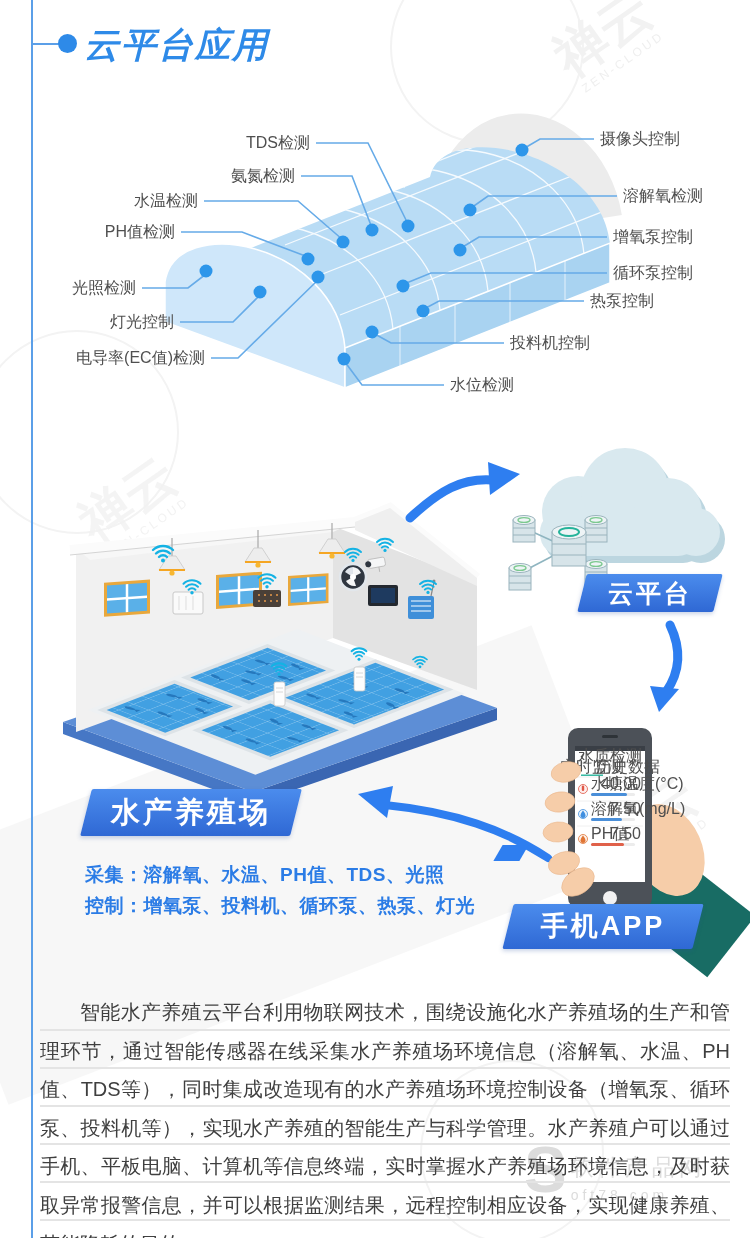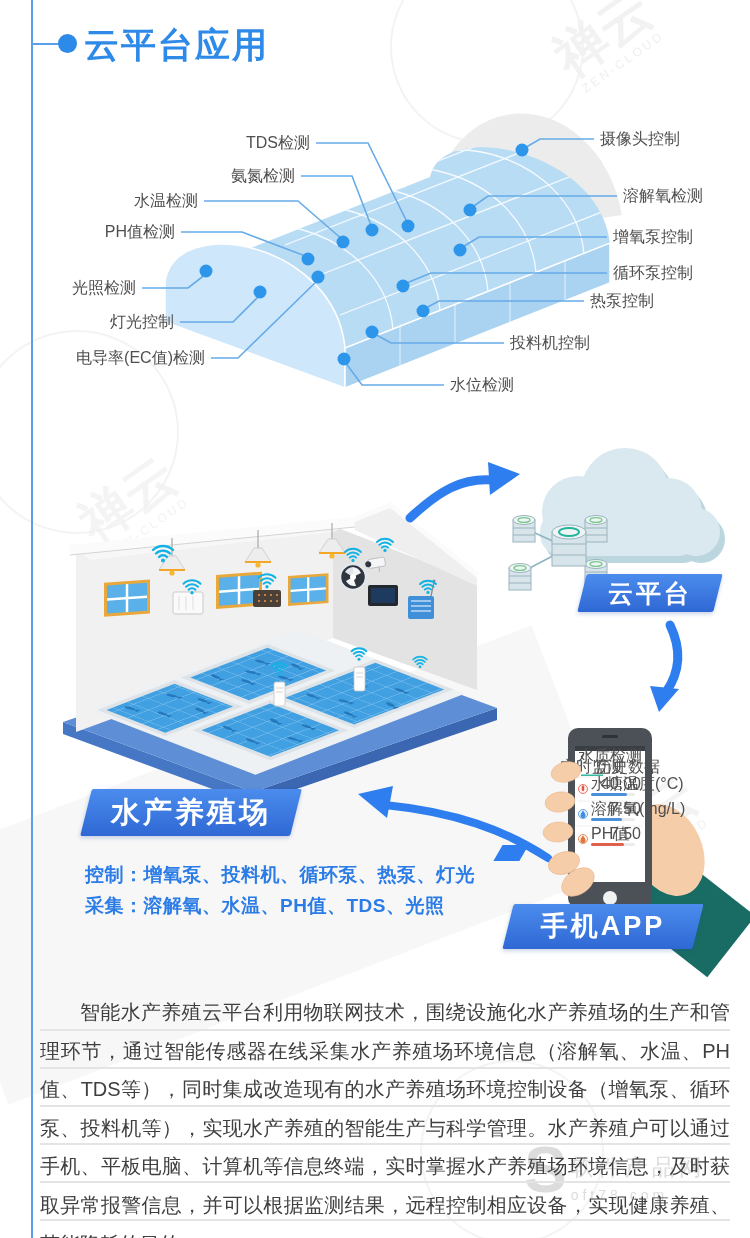--- a/index.html
+++ b/index.html
@@ -3,21 +3,21 @@
 <meta charset="utf-8">
 <style>
   html,body{margin:0;padding:0;background:#fff;}
   #page{position:relative;width:750px;height:1238px;background:#ffffff;overflow:hidden;
         font-family:"Liberation Sans","DejaVu Sans",sans-serif;}
   .abs{position:absolute;}
   
   #left-rule{left:31px;top:0;width:2px;height:1238px;background:#5b9fe8;}
   #title-tick{left:33px;top:43px;width:26px;height:2px;background:#5b9fe8;}
   #title-dot{left:58px;top:34px;width:19px;height:19px;border-radius:50%;background:#2e8ae8;}
-  #page-title{left:84px;top:22px;font-size:35px;font-weight:bold;color:#2e8ae8;letter-spacing:2px;}
+  #page-title{left:84px;top:22px;font-size:35px;font-weight:bold;color:#2e8ae8;letter-spacing:2px;font-style:italic;}
   
   .wm{color:#f2f2f2;transform:rotate(-35deg);text-align:center;line-height:1.1;user-select:none;}
   .wm .cn{font-size:52px;font-weight:bold;}
   .wm .en{font-size:12px;letter-spacing:3px;color:#efefef;}
   .wm-circle{border:2px solid #f3f3f3;border-radius:50%;}
   #gray-band{left:-60px;top:735px;width:660px;height:260px;background:#f1f1f1;opacity:.55;transform:rotate(-21deg);}
   #soft-wm{left:524px;top:1138px;color:#dcdcdc;display:flex;}
   #soft-wm .s{font-size:64px;font-weight:bold;line-height:64px;}
   #soft-wm .col{margin-left:4px;padding-top:14px;}
   #soft-wm .n{font-size:23px;letter-spacing:4px;}
@@ -448,19 +448,19 @@
   </div>
   <div class="banner" id="cloud-banner">
     <span>云平台</span>
   </div>
   <div class="banner" id="app-banner">
     <span>手机APP</span>
   </div>
   <div class="deco-par" style="left:498px;top:845px;width:26px;height:16px;"></div>
 
   <div class="abs" id="collect-block">
+    <div>采集：溶解氧、水温、PH值、TDS、光照</div>
     <div>控制：增氧泵、投料机、循环泵、热泵、灯光</div>
-    <div>采集：溶解氧、水温、PH值、TDS、光照</div>
   </div>
 
   <div class="abs" id="paragraph">智能水产养殖云平台利用物联网技术，围绕设施化水产养殖场的生产和管理环节，通过智能传感器在线采集水产养殖场环境信息（溶解氧、水温、PH值、TDS等），同时集成改造现有的水产养殖场环境控制设备（增氧泵、循环泵、投料机等），实现水产养殖的智能生产与科学管理。水产养殖户可以通过手机、平板电脑、计算机等信息终端，实时掌握水产养殖场环境信息，及时获取异常报警信息，并可以根据监测结果，远程控制相应设备，实现健康养殖、节能降耗的目的。</div>
 
 </div>
 
 </body></html>

